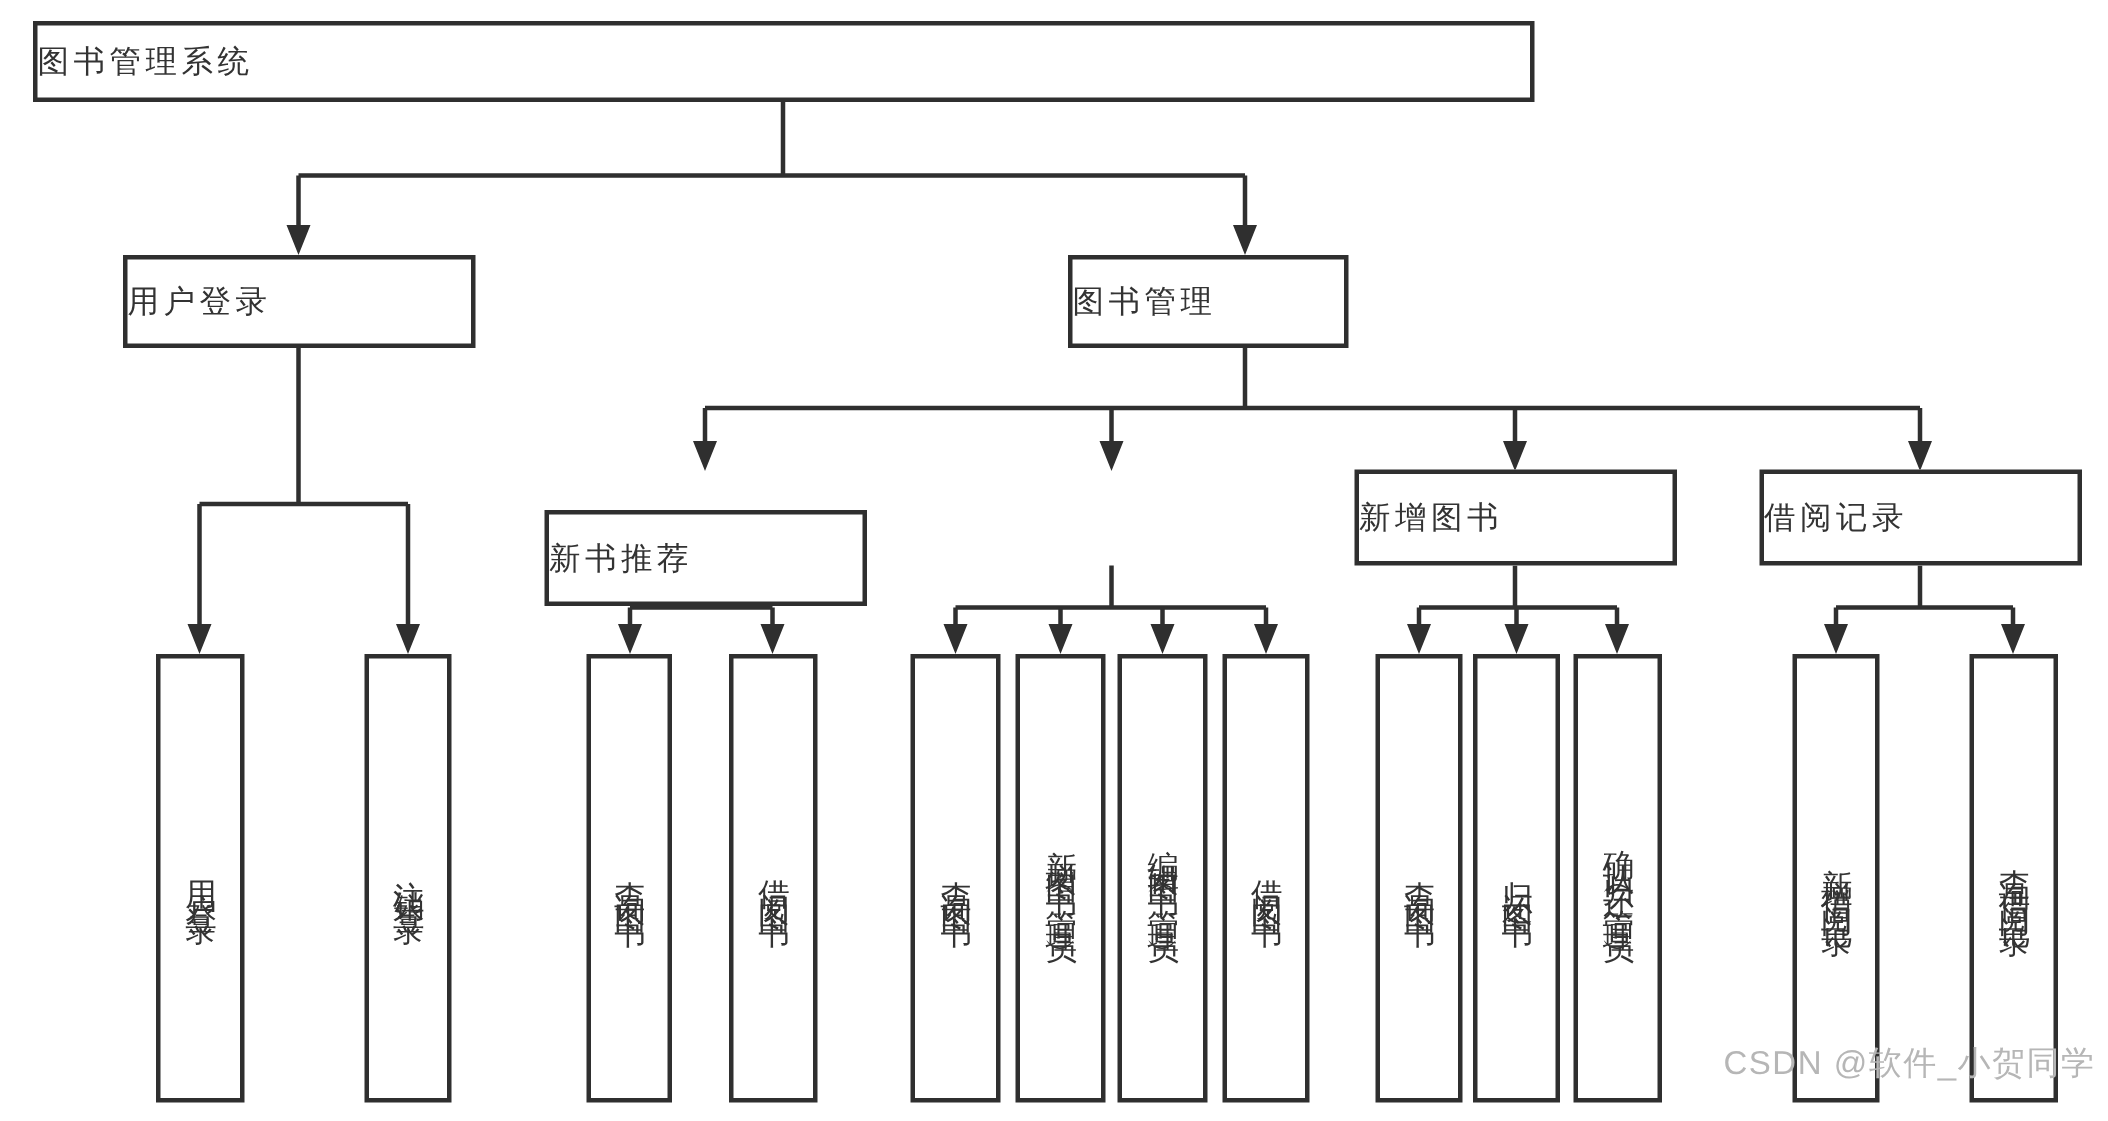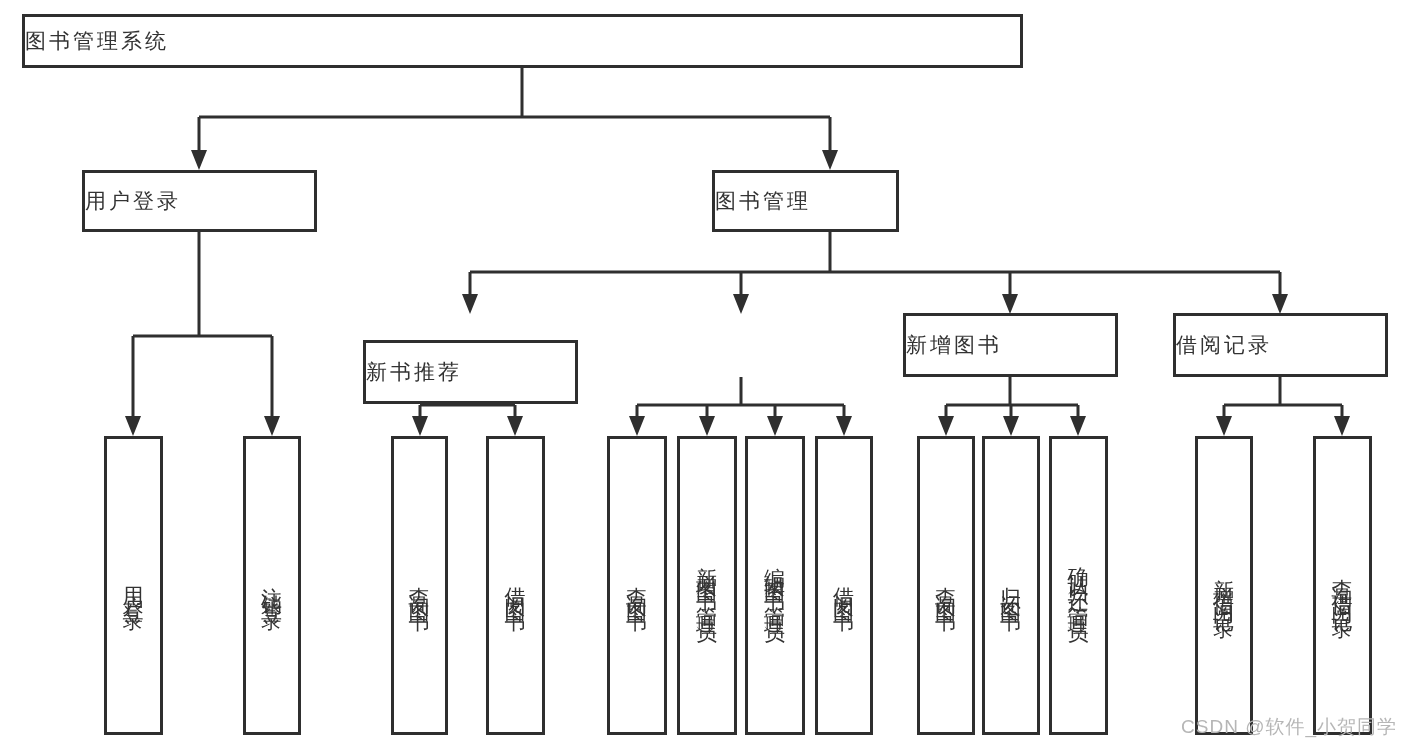--- a/index.html
+++ b/index.html
@@ -42,22 +42,22 @@
   .vtext {
     writing-mode: vertical-rl;
     font-size: 21px;
     letter-spacing: 8px;
     color: #333333;
     line-height: 1;
   }
   #watermark {
     position: absolute;
     right: 8px;
-    bottom: 7px;
-    font-size: 19px;
+    bottom: 23px;
+    font-size: 22px;
     letter-spacing: 1px;
     color: #b6b6b6;
     white-space: nowrap;
   }
 </style>
 </head>
 <body>
 
 <div id="canvas">
 

